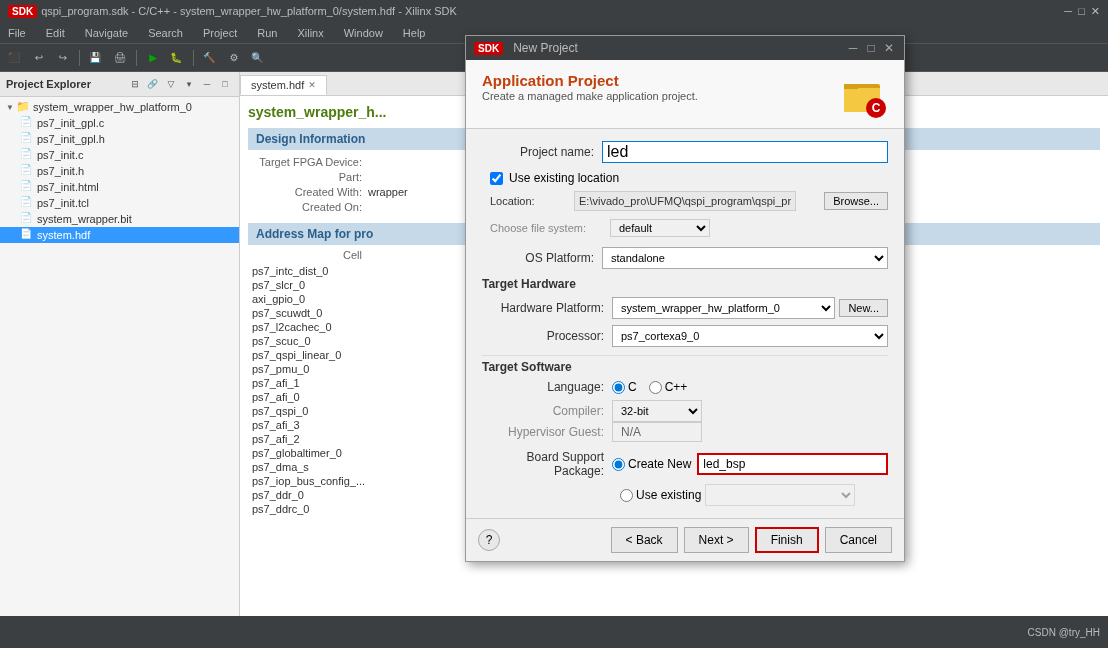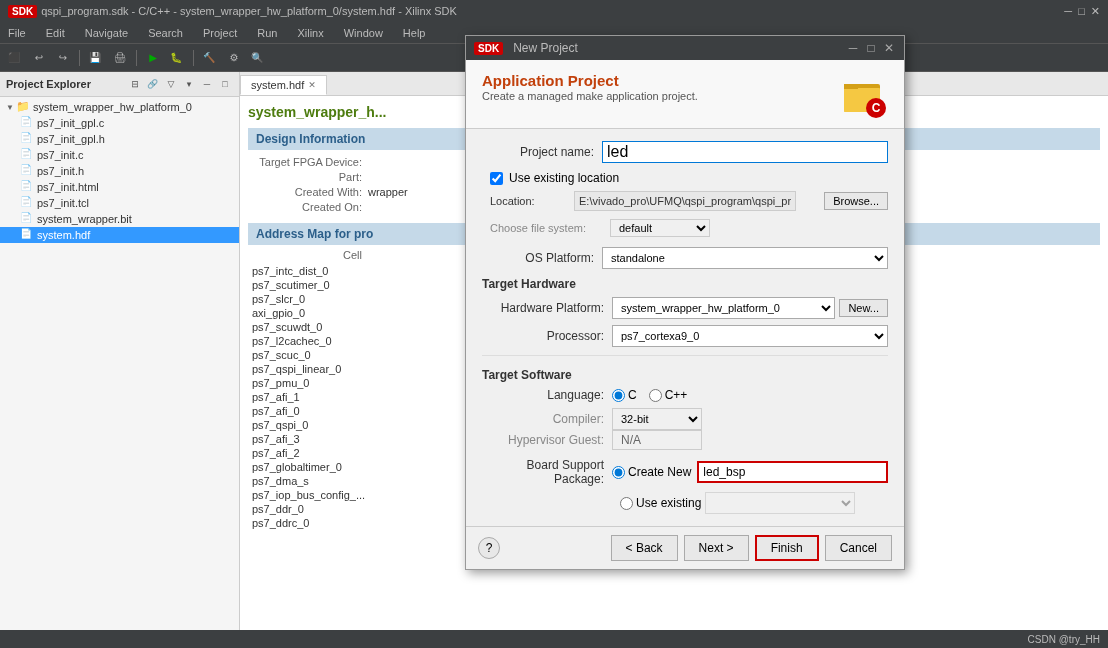--- a/index.html
+++ b/index.html
@@ -500,21 +500,20 @@
       margin-left: 4px;
       padding: 2px 8px;
       font-size: 11px;
       background: #e8e8e8;
       border: 1px solid #aaa;
       cursor: pointer;
     }
 
     .software-section {
       border-top: 1px solid #ddd;
-      padding-top: 8px;
       margin-top: 4px;
     }
 
     .lang-row {
       display: flex;
       align-items: center;
       margin-bottom: 6px;
     }
 
     .lang-label {
@@ -670,21 +669,21 @@
       font-size: 10px;
       font-weight: bold;
       border-radius: 2px;
       margin-right: 4px;
     }
 
     
     .ide-statusbar {
       background: #3c3f41;
       color: #bbbbbb;
-      height: 18px;
+      height: 32px;
       display: flex;
       align-items: center;
       padding: 0 8px;
       font-size: 10px;
       position: absolute;
       bottom: 0;
       width: 1108px;
       justify-content: flex-end;
     }
 
@@ -817,21 +816,20 @@
           <span class="info-label">Created On:</span>
           <span class="info-value"></span>
         </div>
 
         <div class="address-map-header">Address Map for pro</div>
         <div class="info-row">
           <span class="info-label">Cell</span>
         </div>
         <div class="address-list">
           <div class="address-item">ps7_intc_dist_0</div>
-          <div class="address-item">ps7_scutimer_0</div>
           <div class="address-item">ps7_slcr_0</div>
           <div class="address-item">axi_gpio_0</div>
           <div class="address-item">ps7_scuwdt_0</div>
           <div class="address-item">ps7_l2cachec_0</div>
           <div class="address-item">ps7_scuc_0</div>
           <div class="address-item">ps7_qspi_linear_0</div>
           <div class="address-item">ps7_pmu_0</div>
           <div class="address-item">ps7_afi_1</div>
           <div class="address-item">ps7_afi_0</div>
           <div class="address-item">ps7_qspi_0</div>

